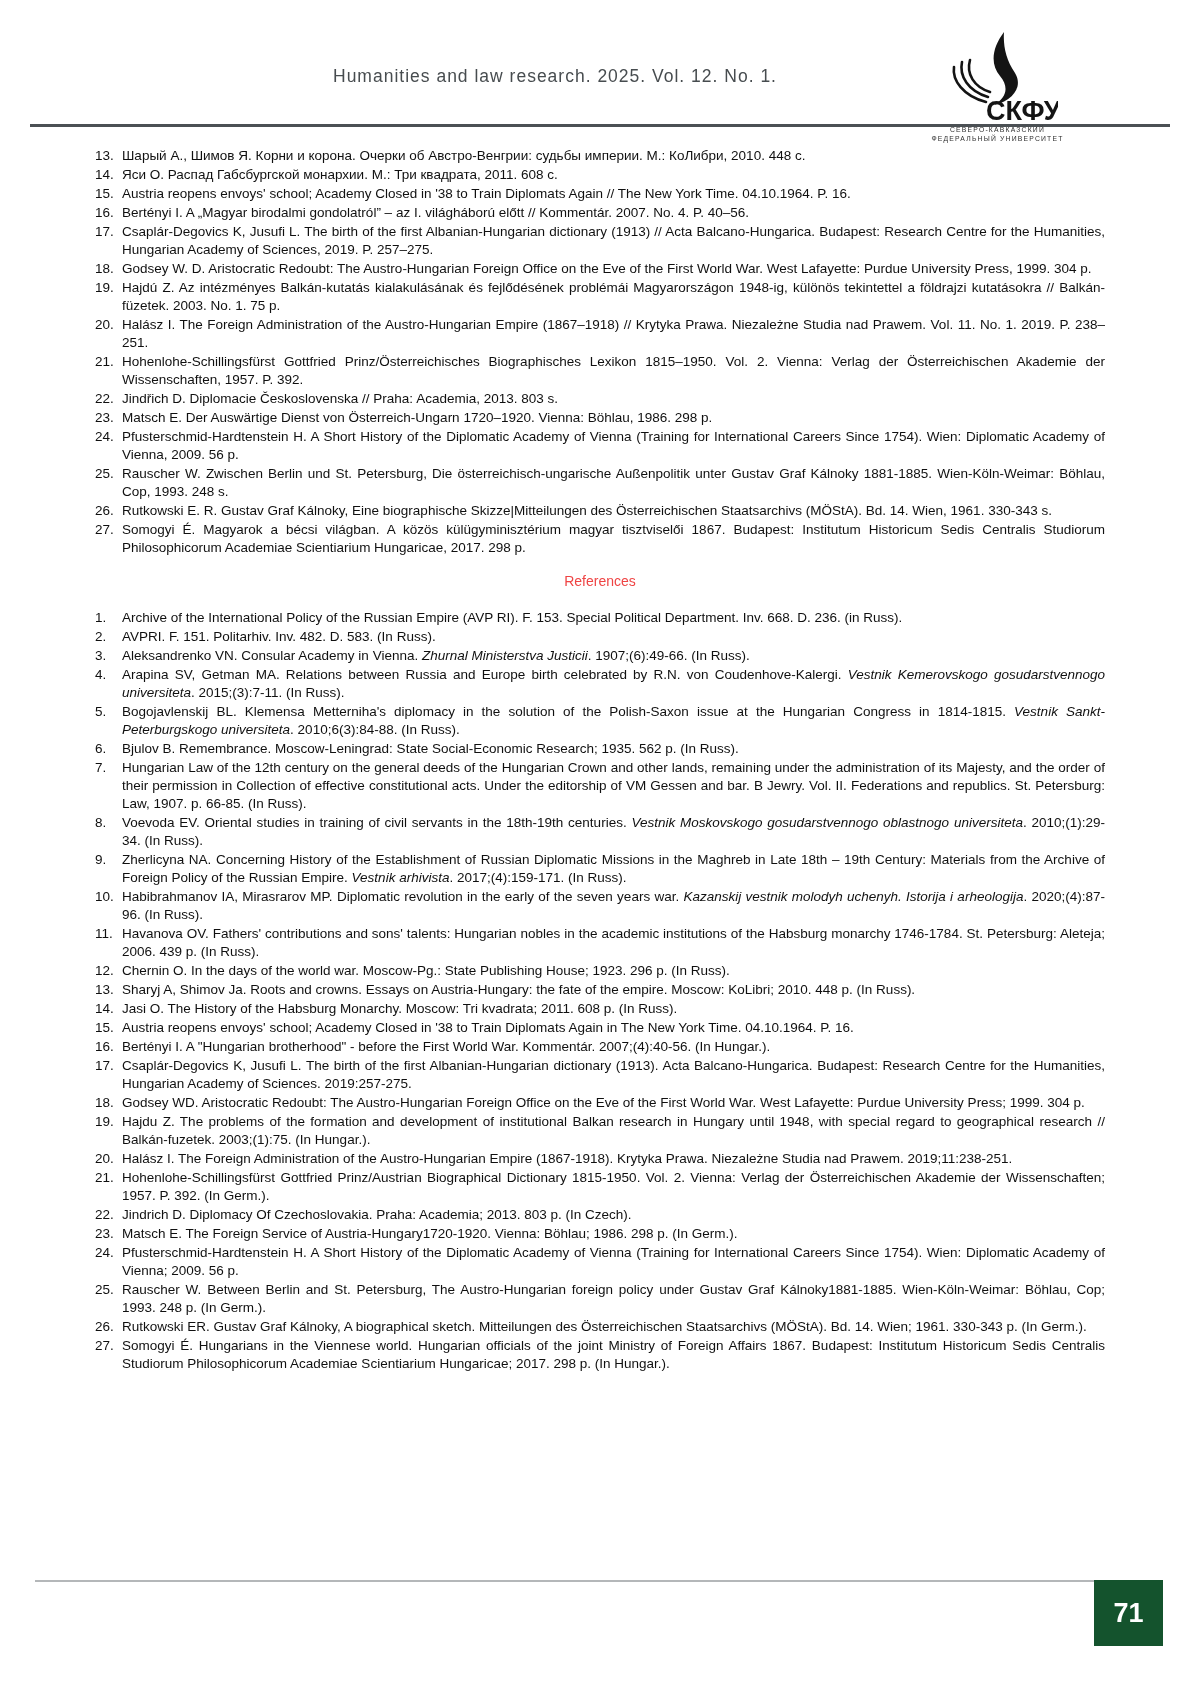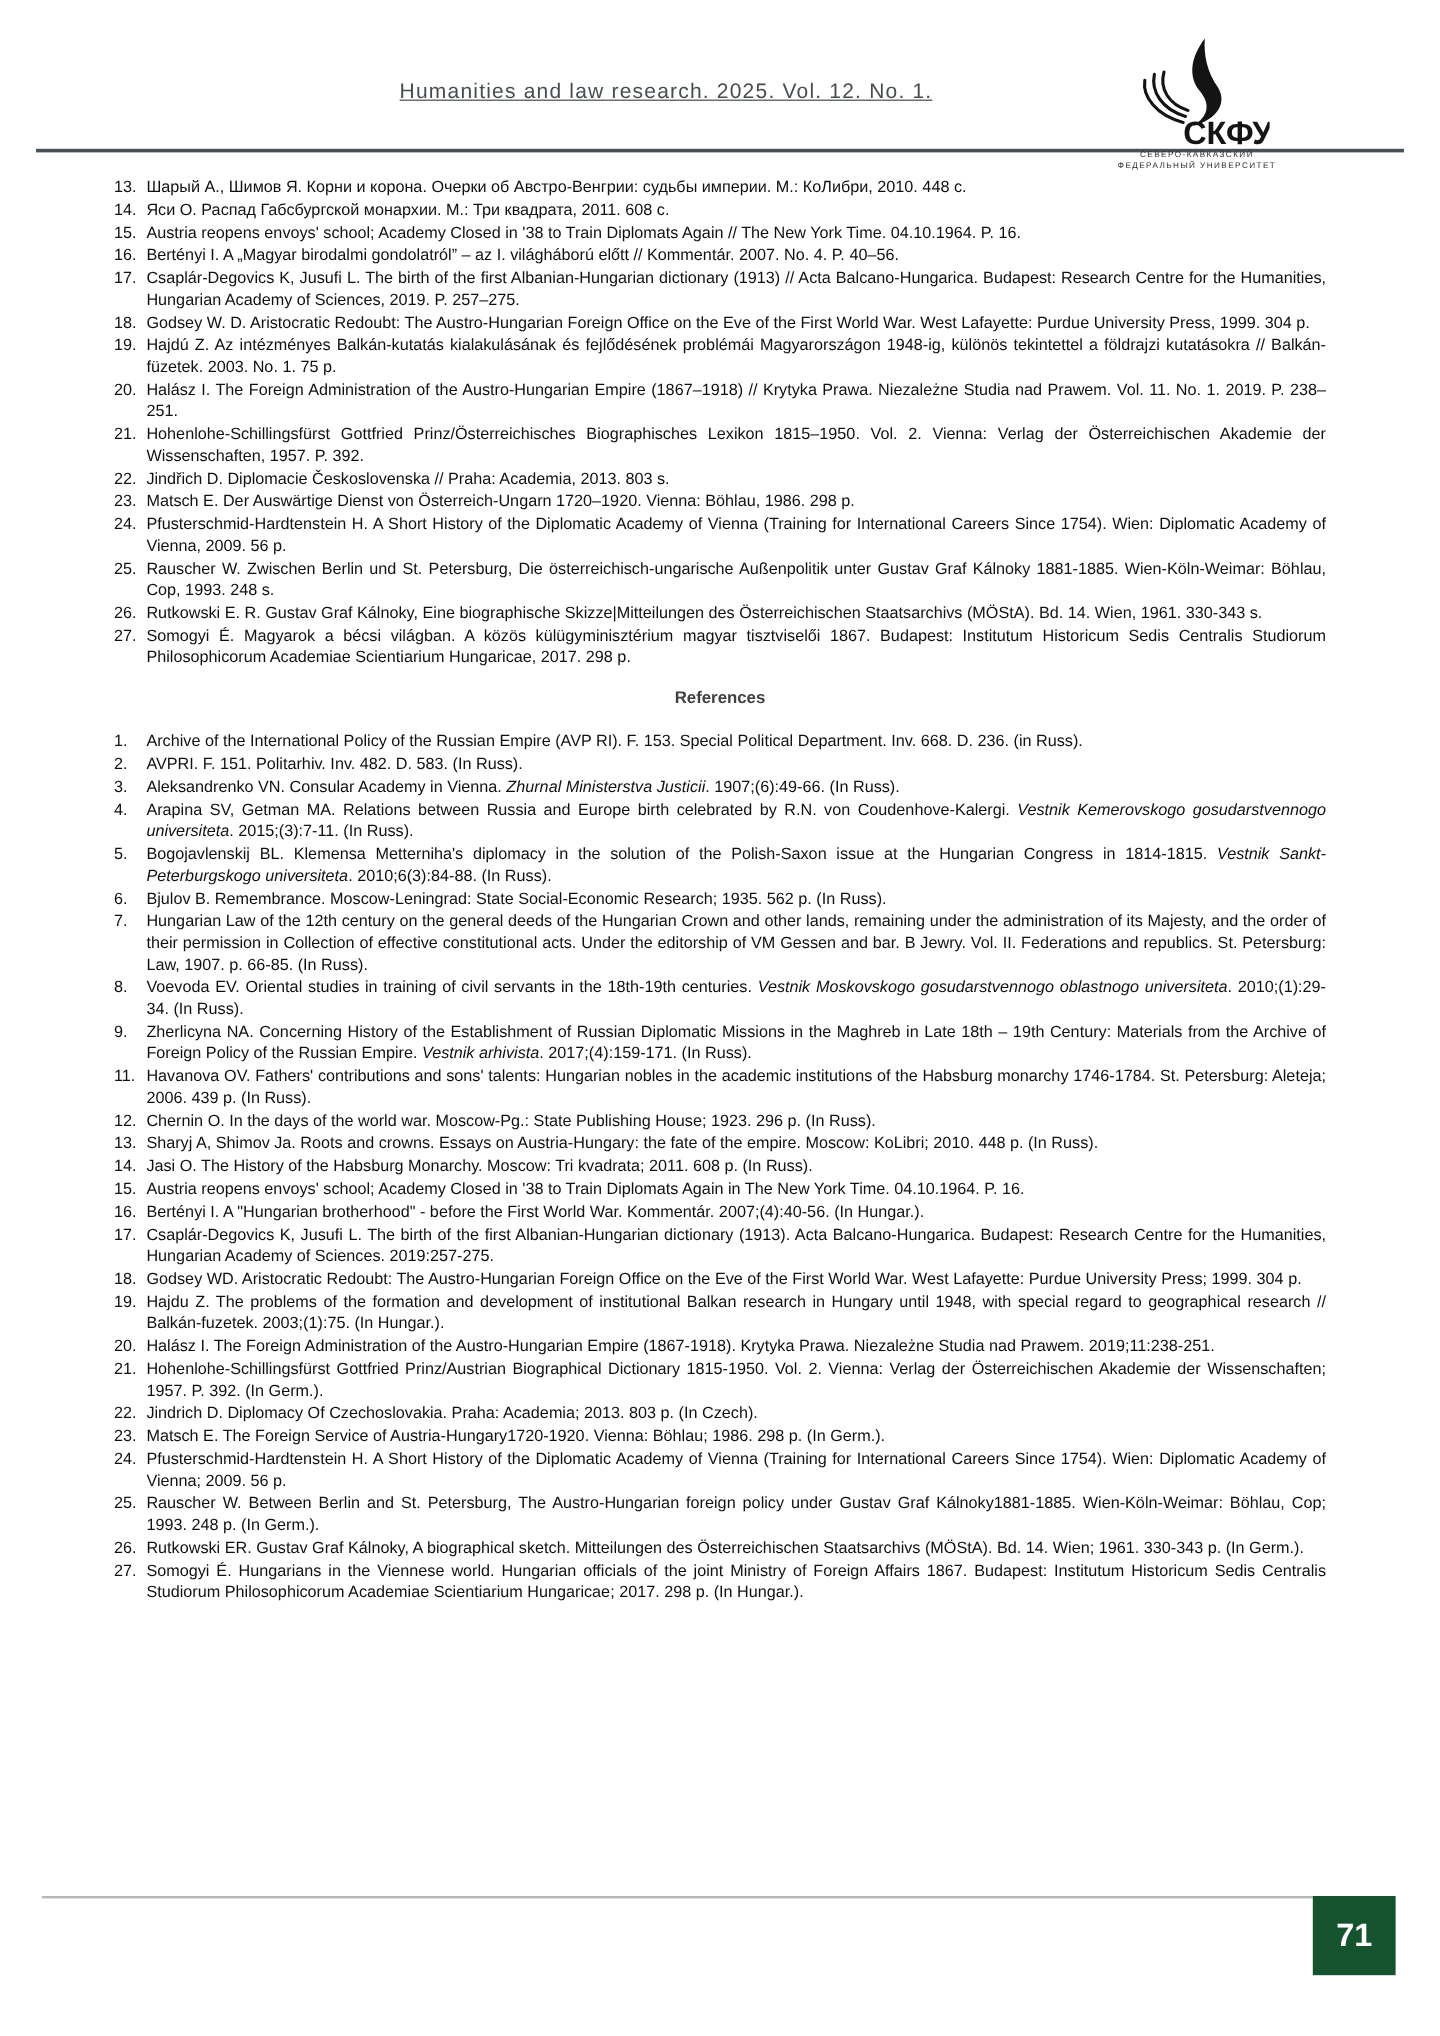--- a/index.html
+++ b/index.html
@@ -13,21 +13,20 @@
   }
   
   header{position:relative;height:124px;}
   .header-title{
     position:absolute;left:0;right:0;top:66px;
     text-align:center;
     padding-right:90px;
     font-size:17.5px;
     letter-spacing:1px;
     color:#474c4f;
-    text-decoration:underline;
   }
   .logo{
     position:absolute;right:100px;top:30px;
     width:205px;
     text-align:center;
   }
   .logo svg{display:block;margin:0 auto;}
   .logo-caption{
     font-size:6.8px;
     letter-spacing:1.2px;
@@ -39,21 +38,21 @@
     margin:0 30px;
     height:3px;
     background:#4b5054;
   }
   
   main{margin:9px 95px 0 95px;}
   .list{font-size:13.5px;line-height:18px;text-align:justify;color:#101010;margin-top:20px;}
   .item{padding-left:27px;text-indent:-27px;margin-bottom:1px;}
   .item .num{display:inline-block;width:27px;text-indent:0;}
   .refs-heading{
-    font-size:14px;font-weight:bold;color:#404040;
+    font-size:14px;font-weight:normal;color:#ef4444;
     text-align:center;margin:16px 0 7px 0;
   }
   
   .footer-line{
     position:absolute;top:1580px;left:35px;width:1059px;height:2px;
     background:#b4b7b9;
   }
   .page-number{
     position:absolute;top:1580px;left:1094px;width:69px;height:66px;
     background:#14532d;color:#ffffff;
@@ -109,20 +108,21 @@
       <div class="list" id="refs-list">
           <div class="item"><span class="num">1.</span><span><span>Archive of the International Policy of the Russian Empire (AVP RI). F. 153. Special Political Department. Inv. 668. D. 236. (in Russ).</span></span></div>
           <div class="item"><span class="num">2.</span><span><span>AVPRI. F. 151. Politarhiv. Inv. 482. D. 583. (In Russ).</span></span></div>
           <div class="item"><span class="num">3.</span><span><span>Aleksandrenko VN. Consular Academy in Vienna. </span><i>Zhurnal Ministerstva Justicii</i><span>. 1907;(6):49-66. (In Russ).</span></span></div>
           <div class="item"><span class="num">4.</span><span><span>Arapina SV, Getman MA. Relations between Russia and Europe birth celebrated by R.N. von Coudenhove-Kalergi. </span><i>Vestnik Kemerovskogo gosudarstvennogo universiteta</i><span>. 2015;(3):7-11. (In Russ).</span></span></div>
           <div class="item"><span class="num">5.</span><span><span>Bogojavlenskij BL. Klemensa Metterniha's diplomacy in the solution of the Polish-Saxon issue at the Hungarian Congress in 1814-1815. </span><i>Vestnik Sankt-Peterburgskogo universiteta</i><span>. 2010;6(3):84-88. (In Russ).</span></span></div>
           <div class="item"><span class="num">6.</span><span><span>Bjulov B. Remembrance. Moscow-Leningrad: State Social-Economic Research; 1935. 562 p. (In Russ).</span></span></div>
           <div class="item"><span class="num">7.</span><span><span>Hungarian Law of the 12th century on the general deeds of the Hungarian Crown and other lands, remaining under the administration of its Majesty, and the order of their permission in Collection of effective constitutional acts. Under the editorship of VM Gessen and bar. B Jewry. Vol. II. Federations and republics. St. Petersburg: Law, 1907. p. 66-85. (In Russ).</span></span></div>
           <div class="item"><span class="num">8.</span><span><span>Voevoda EV. Oriental studies in training of civil servants in the 18th-19th centuries. </span><i>Vestnik Moskovskogo gosudarstvennogo oblastnogo universiteta</i><span>. 2010;(1):29-34. (In Russ).</span></span></div>
           <div class="item"><span class="num">9.</span><span><span>Zherlicyna NA. Concerning History of the Establishment of Russian Diplomatic Missions in the Maghreb in Late 18th – 19th Century: Materials from the Archive of Foreign Policy of the Russian Empire. </span><i>Vestnik arhivista</i><span>. 2017;(4):159-171. (In Russ).</span></span></div>
+          <div class="item"><span class="num">10.</span><span><span>Habibrahmanov IA, Mirasrarov MP. Diplomatic revolution in the early of the seven years war. </span><i>Kazanskij vestnik molodyh uchenyh. Istorija i arheologija</i><span>. 2020;(4):87-96. (In Russ).</span></span></div>
           <div class="item"><span class="num">11.</span><span><span>Havanova OV. Fathers' contributions and sons' talents: Hungarian nobles in the academic institutions of the Habsburg monarchy 1746-1784. St. Petersburg: Aleteja; 2006. 439 p. (In Russ).</span></span></div>
           <div class="item"><span class="num">12.</span><span><span>Chernin O. In the days of the world war. Moscow-Pg.: State Publishing House; 1923. 296 p. (In Russ).</span></span></div>
           <div class="item"><span class="num">13.</span><span><span>Sharyj A, Shimov Ja. Roots and crowns. Essays on Austria-Hungary: the fate of the empire. Moscow: KoLibri; 2010. 448 p. (In Russ).</span></span></div>
           <div class="item"><span class="num">14.</span><span><span>Jasi O. The History of the Habsburg Monarchy. Moscow: Tri kvadrata; 2011. 608 p. (In Russ).</span></span></div>
           <div class="item"><span class="num">15.</span><span><span>Austria reopens envoys' school; Academy Closed in '38 to Train Diplomats Again in The New York Time. 04.10.1964. P. 16.</span></span></div>
           <div class="item"><span class="num">16.</span><span><span>Bertényi I. A "Hungarian brotherhood" - before the First World War. Kommentár. 2007;(4):40-56. (In Hungar.).</span></span></div>
           <div class="item"><span class="num">17.</span><span><span>Csaplár-Degovics K, Jusufi L. The birth of the first Albanian-Hungarian dictionary (1913). Acta Balcano-Hungarica. Budapest: Research Centre for the Humanities, Hungarian Academy of Sciences. 2019:257-275.</span></span></div>
           <div class="item"><span class="num">18.</span><span><span>Godsey WD. Aristocratic Redoubt: The Austro-Hungarian Foreign Office on the Eve of the First World War. West Lafayette: Purdue University Press; 1999. 304 p.</span></span></div>
           <div class="item"><span class="num">19.</span><span><span>Hajdu Z. The problems of the formation and development of institutional Balkan research in Hungary until 1948, with special regard to geographical research // Balkán-fuzetek. 2003;(1):75. (In Hungar.).</span></span></div>
           <div class="item"><span class="num">20.</span><span><span>Halász I. The Foreign Administration of the Austro-Hungarian Empire (1867-1918). Krytyka Prawa. Niezależne Studia nad Prawem. 2019;11:238-251.</span></span></div>

